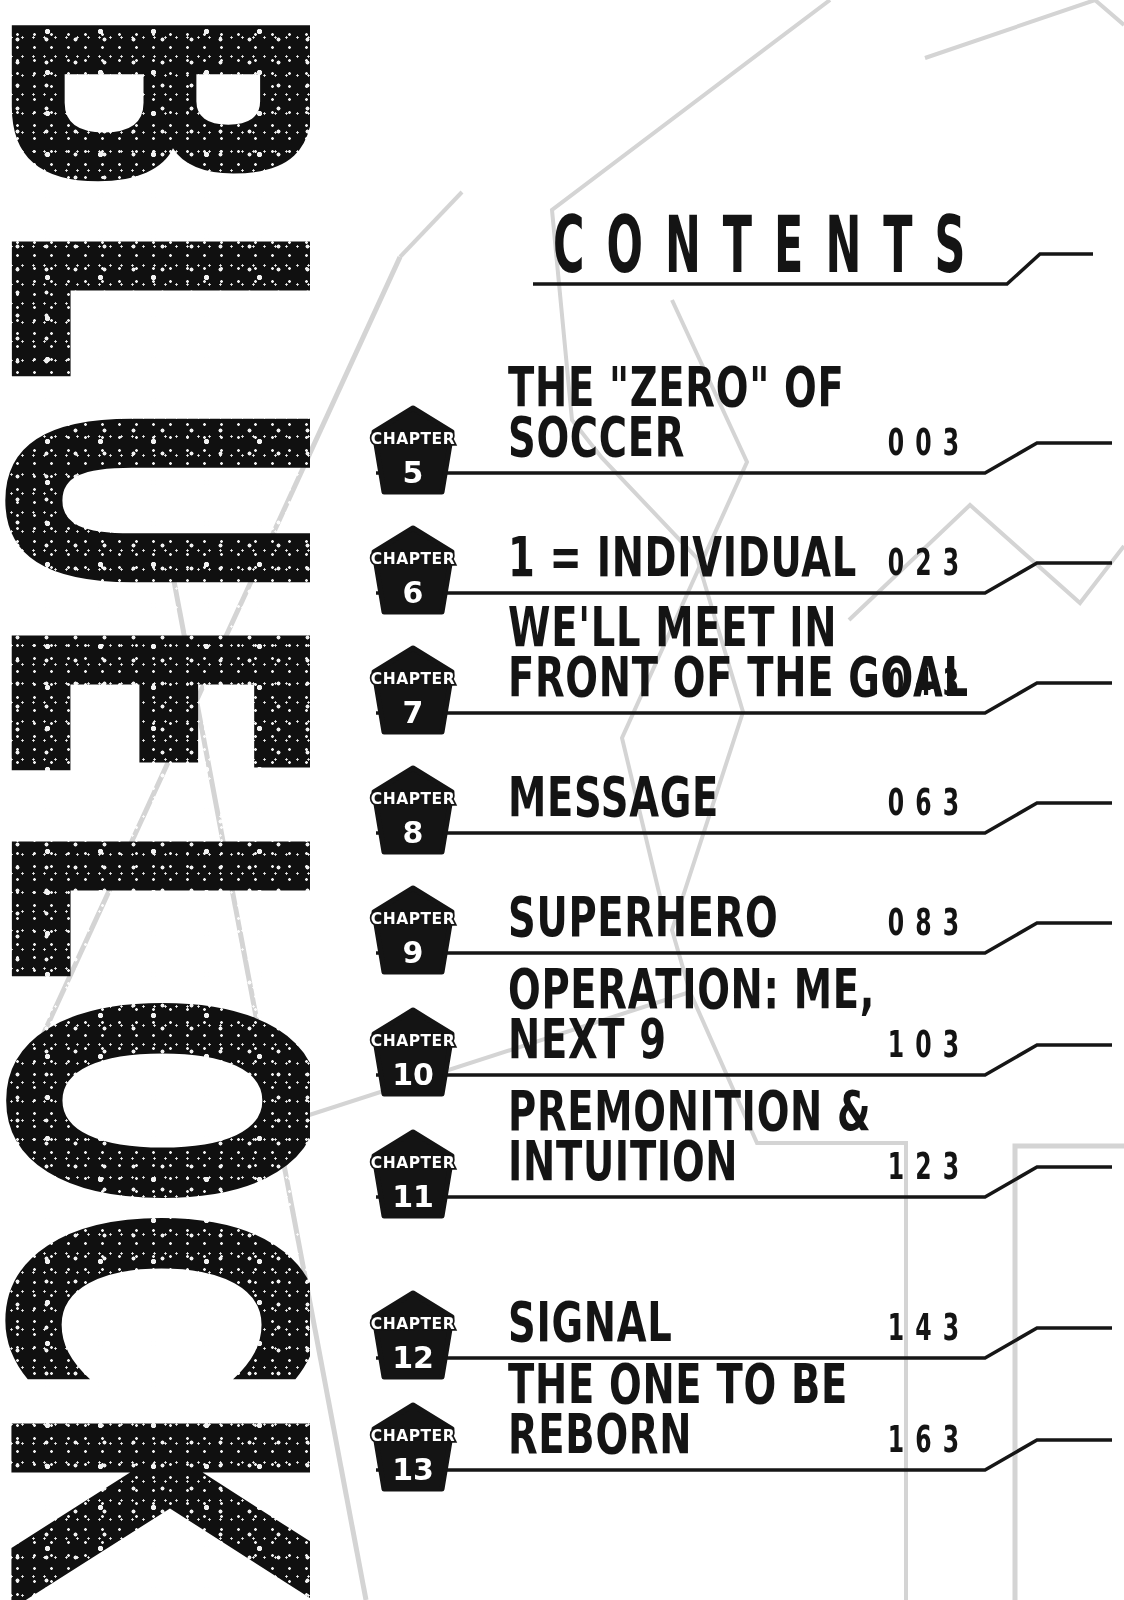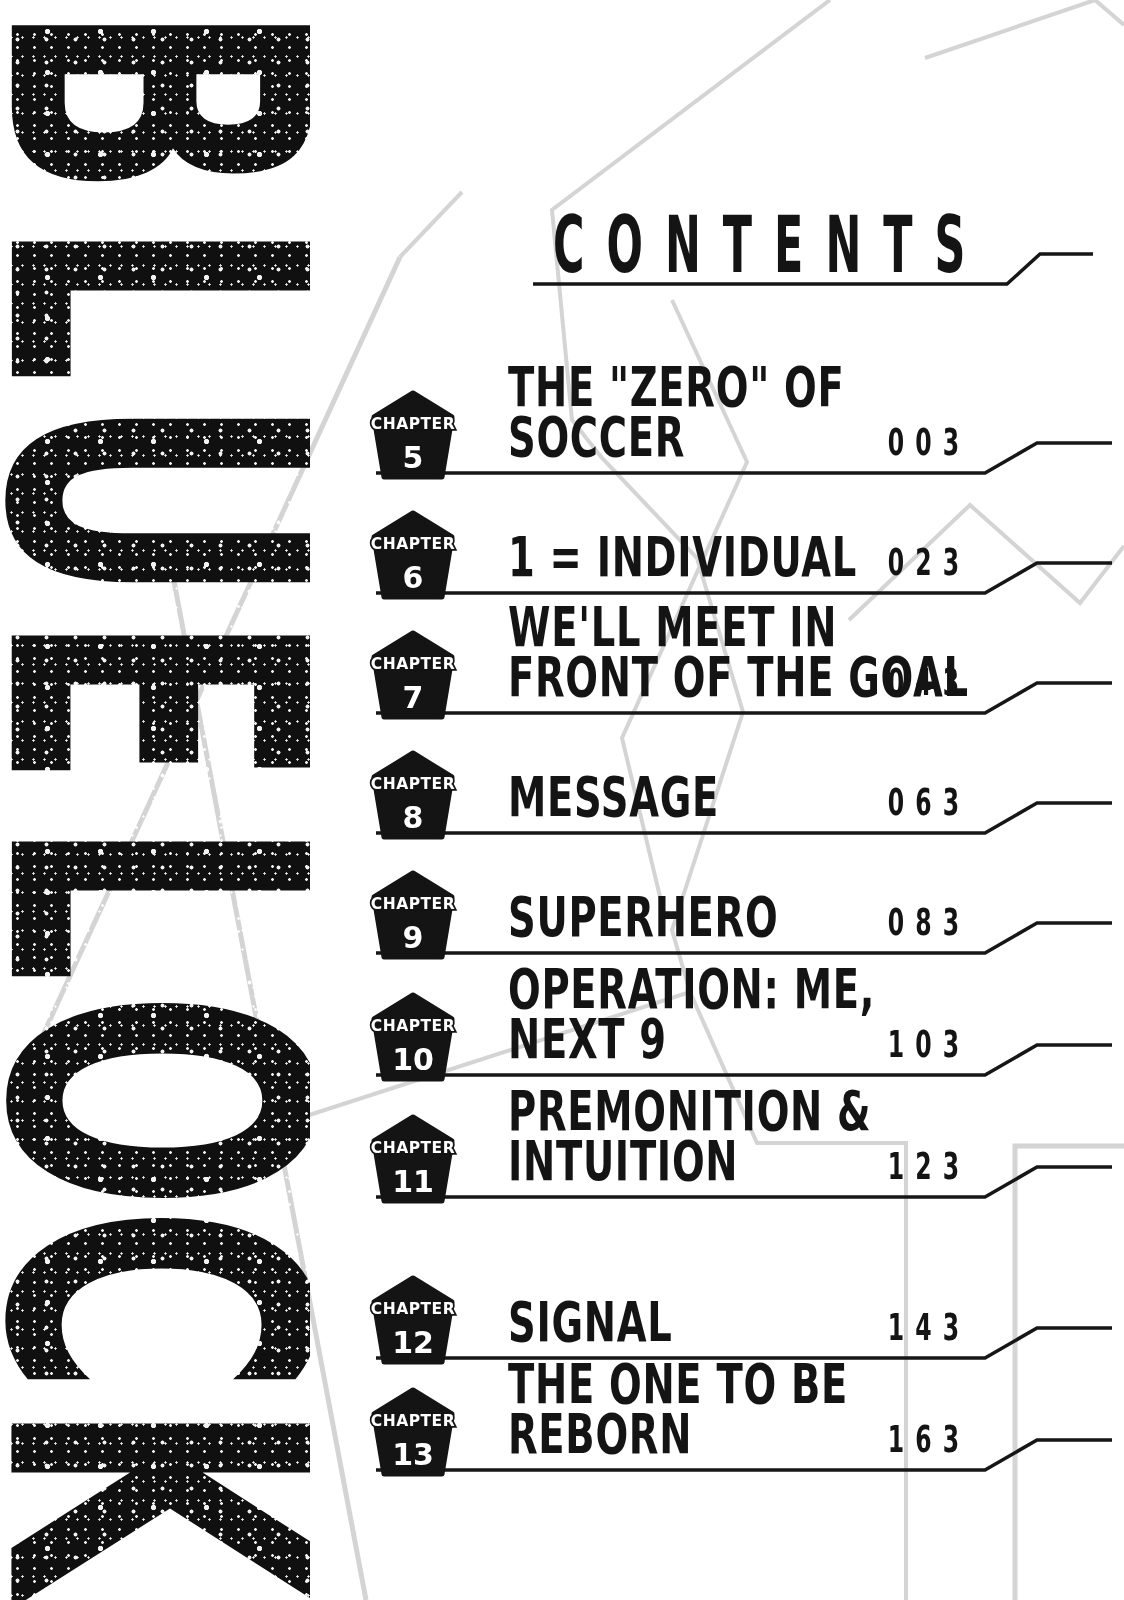--- a/index.html
+++ b/index.html
@@ -39,21 +39,21 @@
   
   .contents-title {
     position:absolute; left:553px; top:206px; z-index:2;
     font-weight:bold; font-size:78px; line-height:1;
     letter-spacing:40px; white-space:nowrap;
     transform:scaleX(0.55); transform-origin:left top; color:#141414;
   }
 
   
   .entry { position:absolute; left:0; width:1124px; height:130px; z-index:2; }
-  .badge { position:absolute; left:370px; top:24px; width:86px; height:88px;text-align:right; }
+  .badge { position:absolute; left:370px; top:39px; width:86px; height:88px;text-align:right; }
   .badge svg { display:block; width:86px; height:88px; overflow:visible; }
   .title {
     position:absolute; left:508px; bottom:35px;
     transform:scaleX(0.70); transform-origin:left bottom;
   }
   .tl {
     font-weight:bold; font-size:55px; line-height:50px;
     letter-spacing:1px; white-space:nowrap; color:#141414;
   }
   .tl:empty { display:none; }

